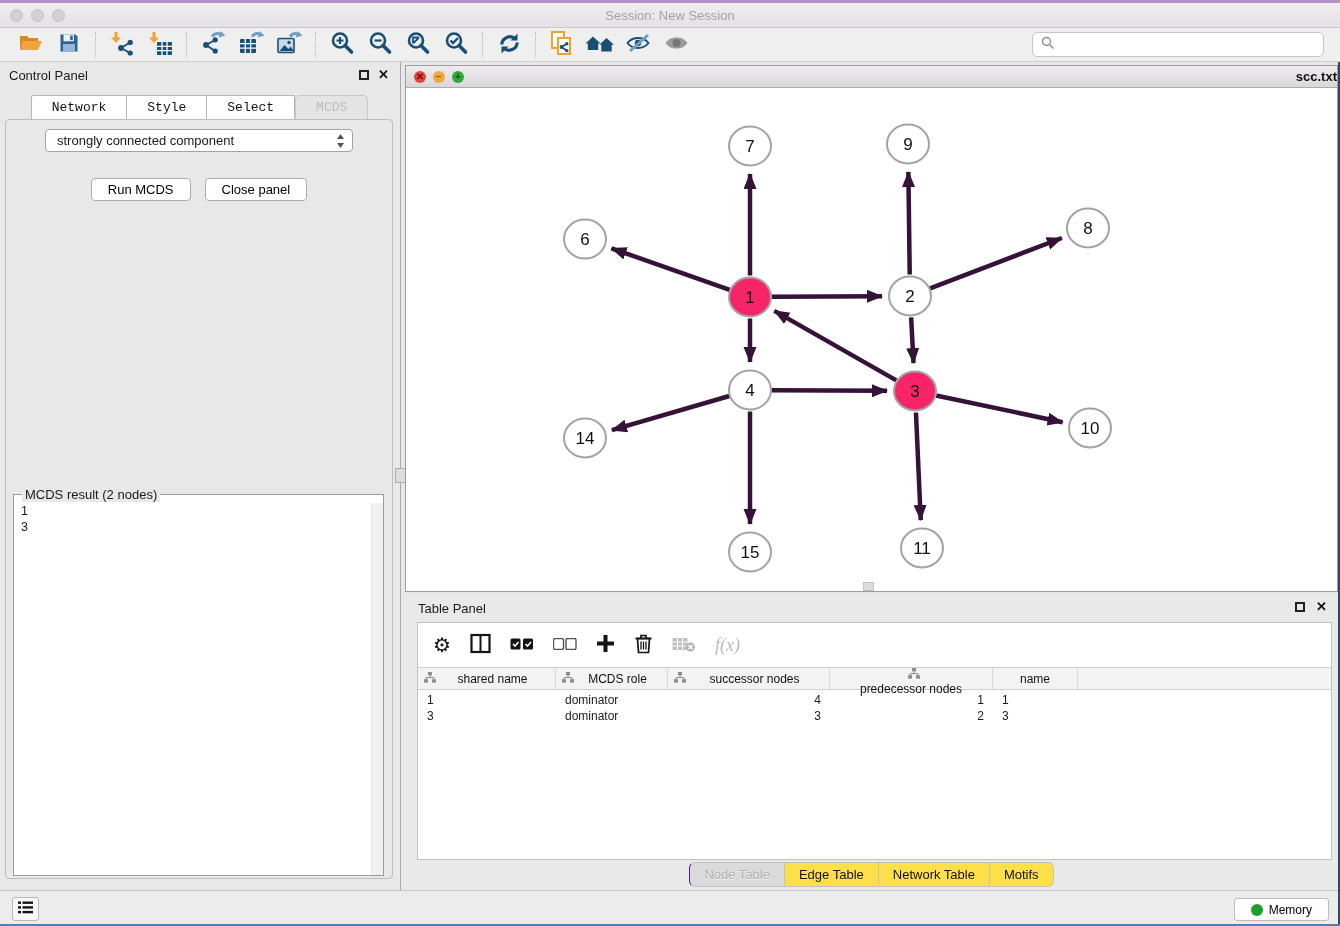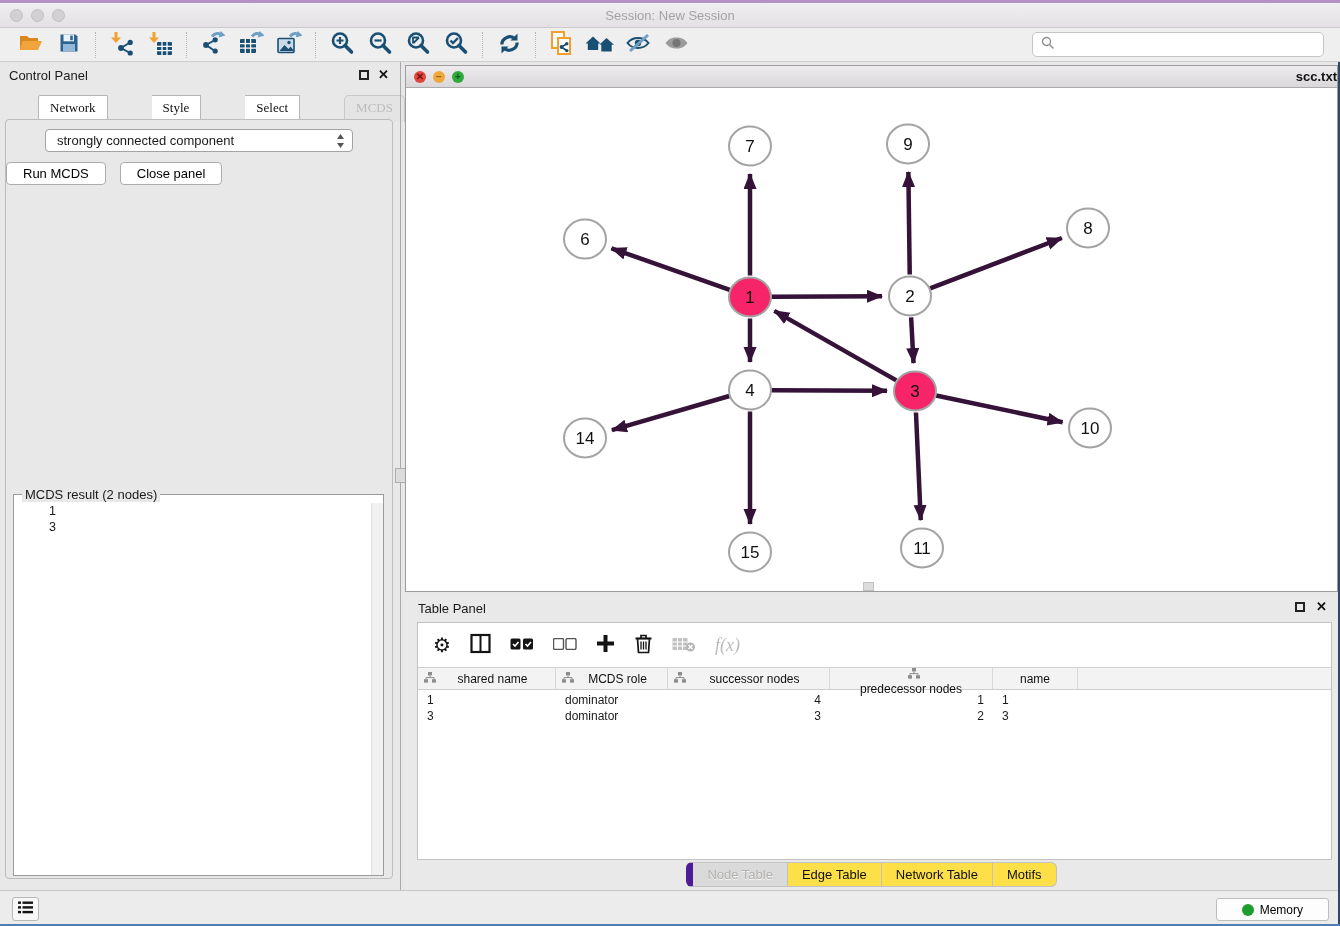--- a/index.html
+++ b/index.html
@@ -32,38 +32,38 @@
   .search-glyph { position:absolute; left:9px; top:4px; }
 
   
   .control-panel { position:absolute; left:0; top:62px; width:399px; height:828px; background:#E8E8E8; }
   .cp-header { position:relative; height:26px; }
   .cp-title { position:absolute; left:9px; top:6px; font-size:13px; color:#1a1a1a; }
   .float-box { position:absolute; width:10px; height:10px; border:2px solid #222; top:8px; }
   .close-x { position:absolute; top:5px; font-size:13px; font-weight:bold; color:#111; }
   .cp-float { right:30px; } .cp-close { right:10px; }
   .cp-tabs { position:absolute; top:33px; left:0; right:0; display:flex; justify-content:center; }
-  .cp-tab { padding:4px 11px; font-size:13px; background:#fff; border:1px solid #B6B6B6;
-    border-left:none; color:#111; cursor:default; font-family:Liberation Serif, serif;margin-left:44px; }
+  .cp-tab { padding:4px 20px; font-size:13px; background:#fff; border:1px solid #B6B6B6;
+    border-left:none; color:#111; cursor:default; font-family:Liberation Mono, monospace; }
   .cp-tab:first-child { border-left:1px solid #B6B6B6; border-radius:2px 0 0 0; }
   .cp-tab.active { background:#E4E4E4; color:#BCBCBC; border-radius:5px 5px 0 0;
     border:1px solid #C8C8C8; border-bottom:none; padding-bottom:6px; margin-bottom:-1px; }
   .cp-content { position:absolute; top:57px; left:5px; right:6px; bottom:11px;
     background:#E8E8E8; border:1px solid #BDBDBD; border-radius:4px; }
   .opt-label { text-align:center; margin-top:17px; font-size:13px; }
   .criterion-select { position:relative; width:308px; height:23px; margin:9px auto 0 auto;
     background:#fff; border:1px solid #a3a3a3; border-radius:4px; font-size:13px;
     line-height:21px; padding-left:11px; }
   .stepper { position:absolute; right:7px; top:3px; }
-  .cp-buttons { display:flex; justify-content:flex-start; gap:14px; margin-top:10px; }
+  .cp-buttons { display:flex; justify-content:center; gap:14px; margin-top:26px; }
   .cp-btn { background:#fff; border:1px solid #ACACAC; border-radius:4px;
     padding:3px 16px; font-size:13px; font-family:"Liberation Sans",sans-serif; cursor:default; }
 
   .result-box { position:absolute; left:7px; right:8px; top:374px; bottom:2px;
-    border:1px solid #9B9B9B; background:#fff;padding-left:28px; }
+    border:1px solid #9B9B9B; background:#fff; }
   .result-legend { position:absolute; top:-8px; left:8px; background:#E8E8E8;
     padding:0 3px; font-size:13px; }
   .result-lines { padding:8px 0 0 7px; font-size:12.5px; line-height:16px; }
   .result-scrollbar { position:absolute; right:0; top:8px; bottom:0; width:12px;
     background:#F1F1F1; border-left:1px solid #E2E2E2; }
 
   .v-divider { position:absolute; left:399px; top:62px; width:2px; height:828px;
     border-right:1px solid #A9A9A9; }
   .v-grip { position:absolute; left:395px; top:468px; width:11px; height:15px;
     background:#DCDCDC; border:1px solid #ADADAD; }
@@ -99,33 +99,33 @@
     border-top:1px solid #CFCFCF; border-bottom:1px solid #CFCFCF; }
   .tp-th { display:flex; align-items:center; border-right:1px solid #D8D8D8;
     font-size:12px; color:#111; padding-left:6px; }
   .tp-th .th-label { flex:1; text-align:center; padding-right:6px; }
   .tp-body { padding-top:3px; }
   .tp-tr { display:flex; height:16px; font-size:12px; }
   .tp-td { padding:0 9px; white-space:nowrap; overflow:hidden; }
   .tp-tabs { position:absolute; bottom:3px; left:0; right:0; display:flex; justify-content:center; }
   .tp-tab { padding:4px 14px; font-size:13px; background:#fde047; border:1px solid #C2C2C2;
     border-left:none; color:#111; cursor:default; font-family:"Liberation Sans",sans-serif; }
-  .tp-tab:first-child { border-left:7px solid #4c1d95; border-radius:6px 0 0 6px; }
+  .tp-tab:first-child { border-left:1px solid #4c1d95; border-radius:6px 0 0 6px; }
   .tp-tab:last-child { border-radius:0 6px 6px 0; }
   .tp-tab.active { background:#DADADA; color:#B3B1AF; text-shadow:0 1px 0 #F4F4F4; }
 
   
   .statusbar { position:absolute; left:0; right:0; bottom:0; height:36px;
     background:#ECECEC; border-top:1px solid #C6C6C6; }
   .sb-left-btn { position:absolute; left:12px; top:6px; width:27px; height:24px;
     background:#F8F8F8; border:1px solid #B7B7B7; border-radius:3px;
     display:flex; align-items:center; justify-content:center; }
   .memory-btn { position:absolute; right:11px; top:7px; height:23px;
     background:#FDFDFD; border:1px solid #BDBDBD; border-radius:3px;
-    display:flex; align-items:center; gap:6px; padding:0 25px; font-size:12px;
+    display:flex; align-items:center; gap:6px; padding:0 16px; font-size:12px;
     font-family:"Liberation Sans",sans-serif; }
   .memory-dot { width:12px; height:12px; border-radius:50%; background:#1E9E2E; }
 
   .right-edge { position:absolute; right:0; top:62px; width:2px; bottom:0; background:#2C4A68; }
   .bottom-edge { position:absolute; left:0; right:0; bottom:0; height:2px; background:#4D7FB3; }
 </style>
 </head>
 <body>
 
 <div class="app">

